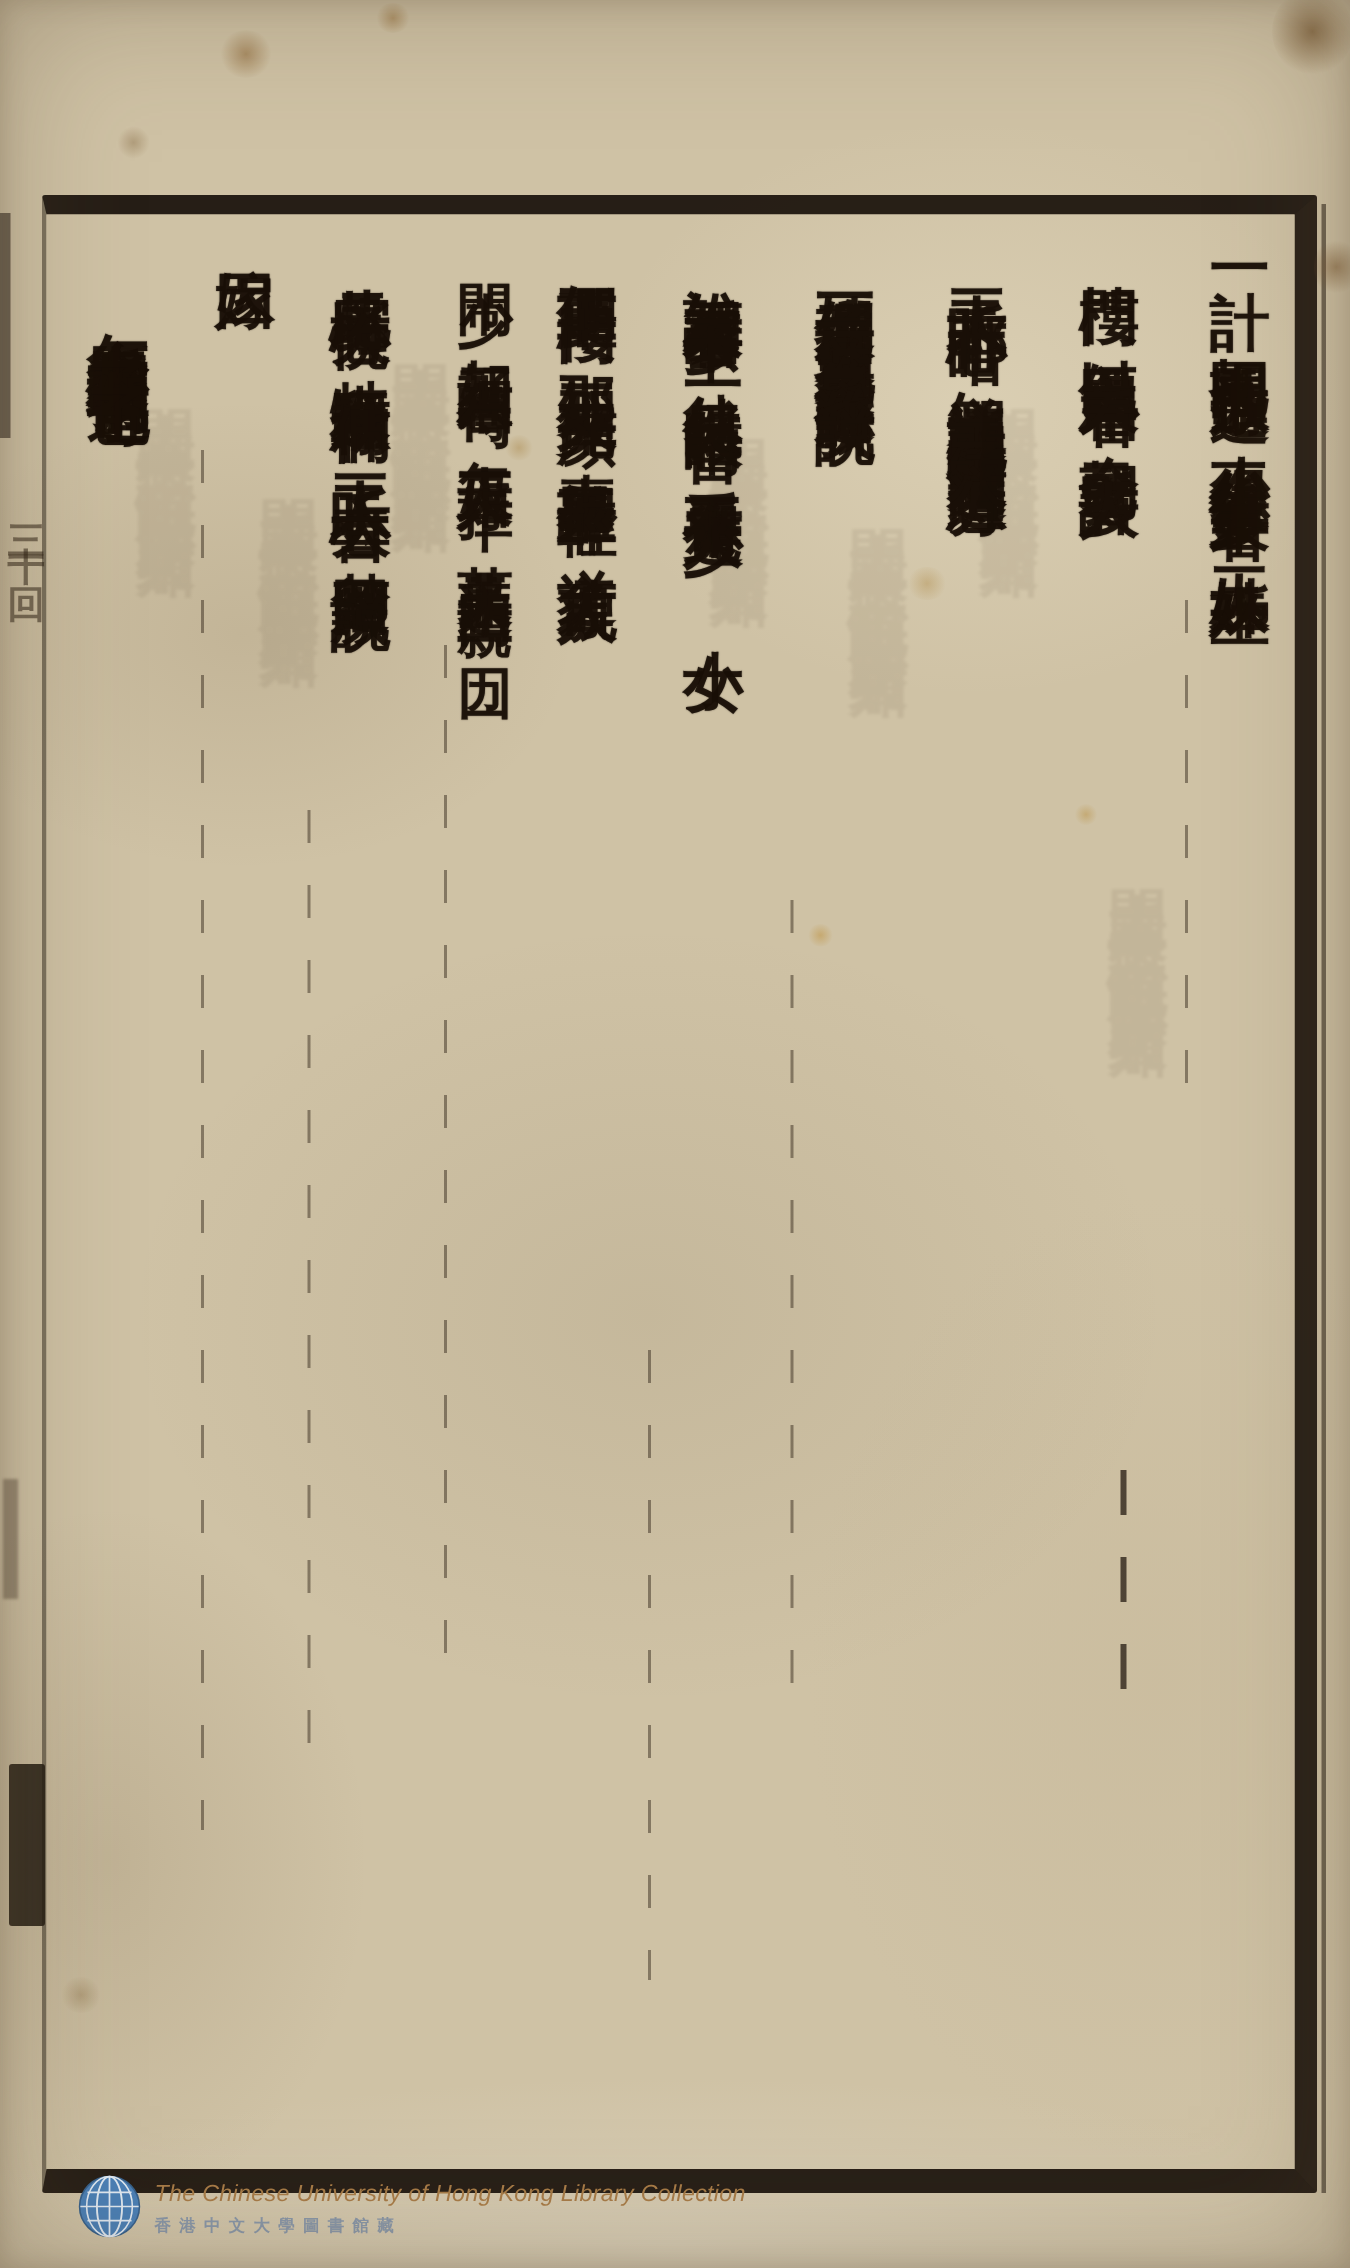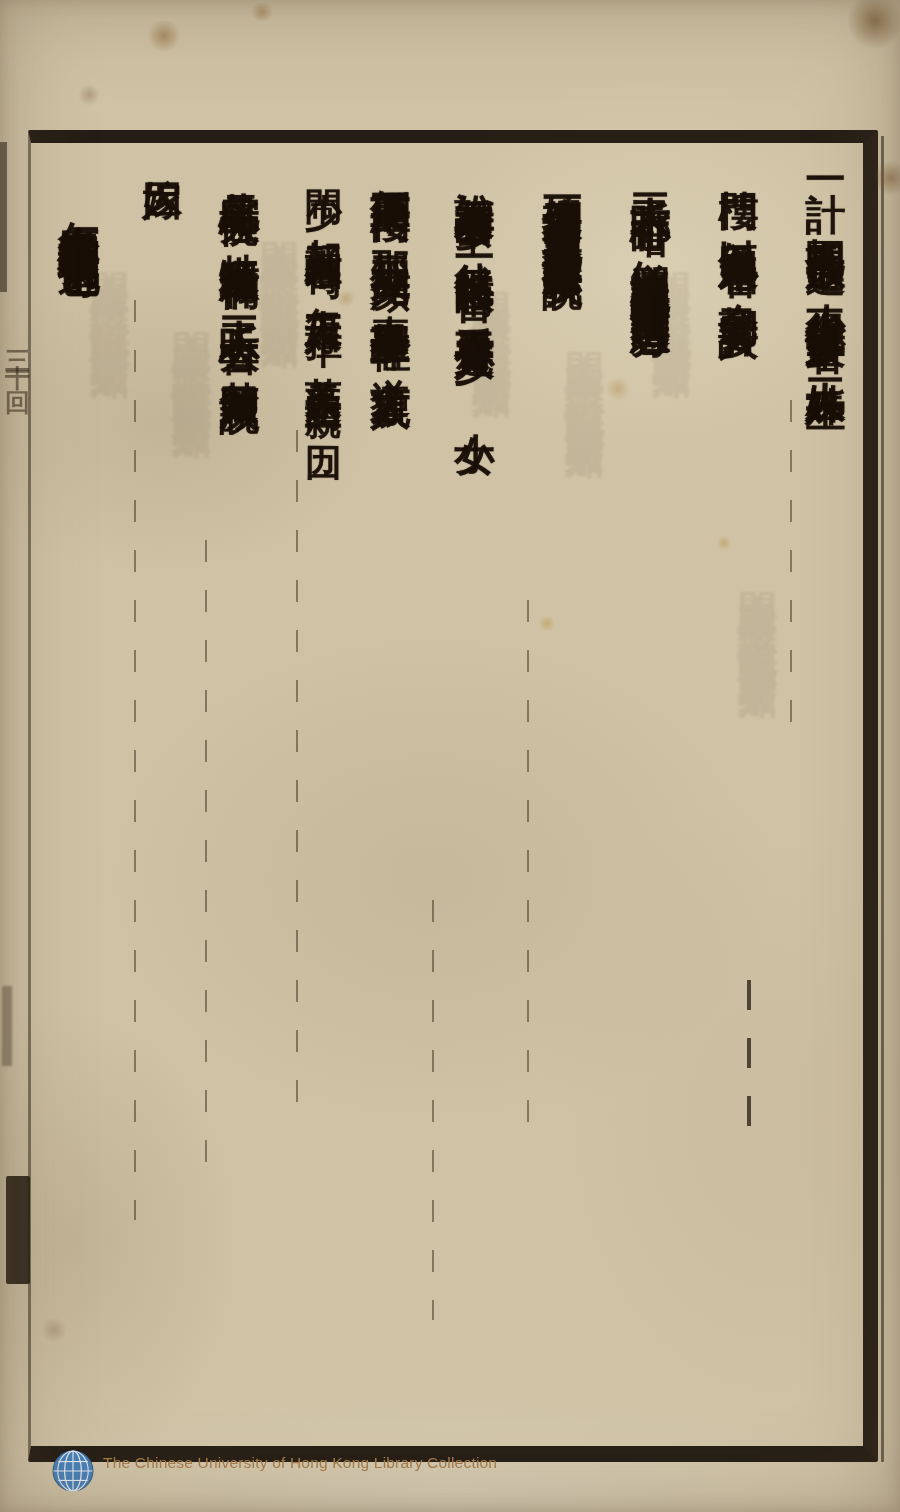--- a/index.html
+++ b/index.html
@@ -103,21 +103,21 @@
   #s6{left:538px;top:616px;width:18px;height:15px;background:radial-gradient(circle, rgba(190,145,60,.5), rgba(190,145,60,0) 70%);}
   #s7{left:604px;top:378px;width:28px;height:22px;background:radial-gradient(circle, rgba(175,138,70,.4), rgba(175,138,70,0) 70%);}
   #s8{left:336px;top:290px;width:20px;height:17px;background:radial-gradient(circle, rgba(165,128,62,.38), rgba(165,128,62,0) 70%);}
   #s9{left:40px;top:1318px;width:28px;height:24px;background:radial-gradient(circle, rgba(130,100,55,.32), rgba(130,100,55,0) 70%);}
   #s10{left:716px;top:536px;width:16px;height:14px;background:radial-gradient(circle, rgba(185,142,60,.45), rgba(185,142,60,0) 70%);}
 
   
   .watermark{position:absolute;left:52px;top:1450px;display:flex;align-items:flex-start;gap:9px;}
   .wm-globe{width:42px;height:42px;flex:0 0 auto;}
   .wm-texts{display:flex;flex-direction:column;padding-top:4px;}
-  .wm-en{font-family:"Liberation Sans",sans-serif;font-size:15.5px;color:#a87c48;letter-spacing:.2px;}
+  .wm-en{font-family:"Liberation Sans",sans-serif;font-size:15.5px;color:#a87c48;letter-spacing:.2px;font-style:italic;}
   .wm-zh{font-family:"DejaVu Sans",sans-serif;font-size:11px;color:#8997a9;letter-spacing:5.5px;margin-top:4px;font-weight:700;}
 </style>
 </head>
 <body>
 
 <div class="page">
 
   <div class="ghost g1">門人看來不中三日心下了自也好相中了人少門看來知了</div>
   <div class="ghost g2">門人看來不中三日心下了自也好相中了人少門看來知了</div>
   <div class="ghost g3">門人看來不中三日心下了自也好相中了人少門看來知了</div>
@@ -170,16 +170,17 @@
       <circle cx="20" cy="20" r="19" fill="none" stroke="#35608c" stroke-width="1"></circle>
       <ellipse cx="20" cy="20" rx="8" ry="19" fill="none" stroke="#e3ecf5" stroke-width="1.2"></ellipse>
       <ellipse cx="20" cy="20" rx="14.5" ry="19" fill="none" stroke="#e3ecf5" stroke-width="1"></ellipse>
       <line x1="20" y1="1" x2="20" y2="39" stroke="#e3ecf5" stroke-width="1.1"></line>
       <line x1="6" y1="11" x2="34" y2="11" stroke="#e3ecf5" stroke-width="1.1"></line>
       <line x1="1.5" y1="20" x2="38.5" y2="20" stroke="#e3ecf5" stroke-width="1.1"></line>
       <line x1="6" y1="29" x2="34" y2="29" stroke="#e3ecf5" stroke-width="1.1"></line>
     </svg>
     <div class="wm-texts">
       <span class="wm-en">The Chinese University of Hong Kong Library Collection</span>
+      <span class="wm-zh">香港中文大學圖書館藏</span>
     </div>
   </div>
 
 </div>
 
 </body></html>

